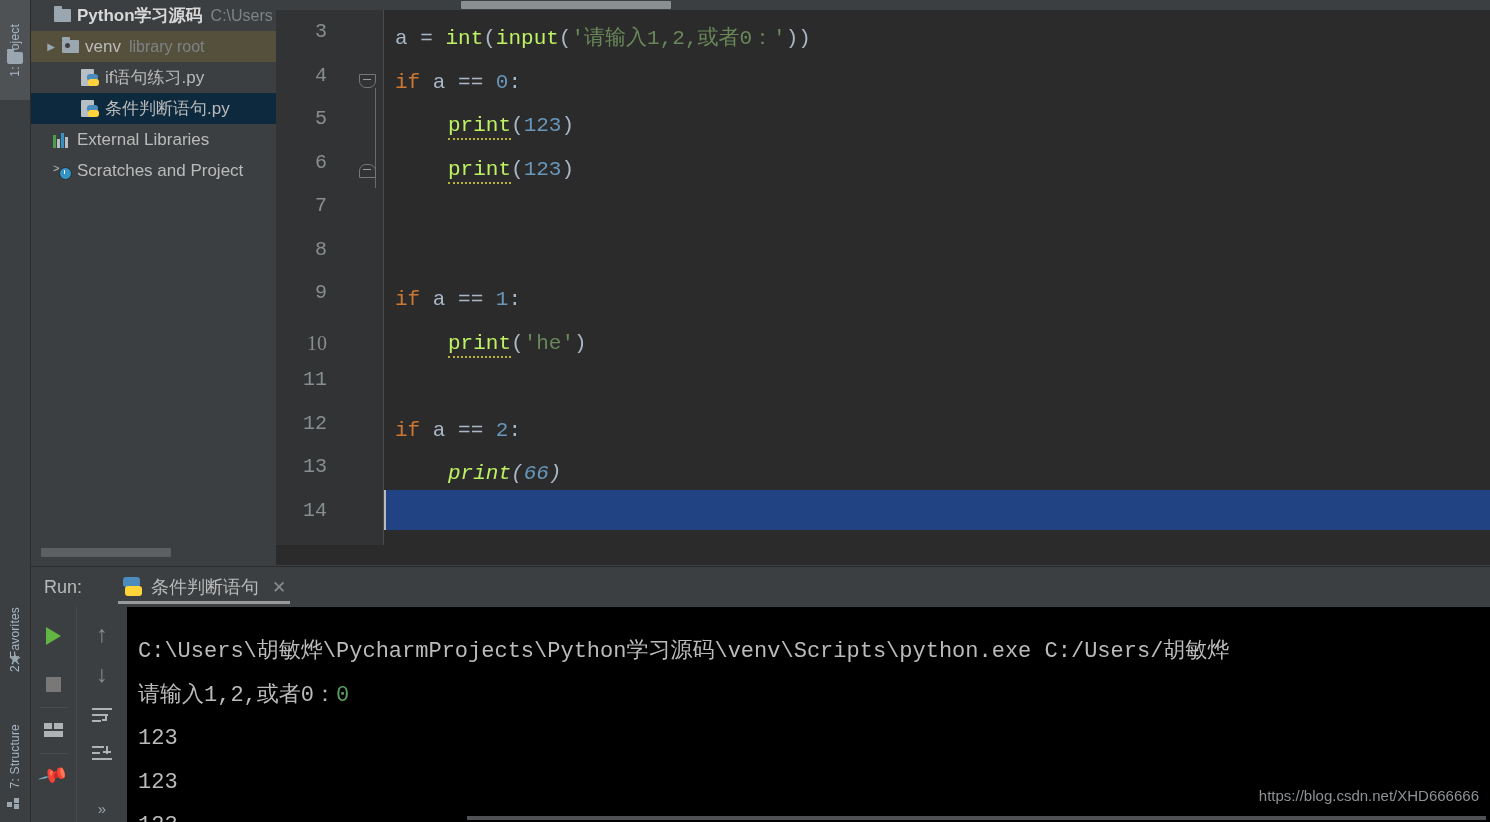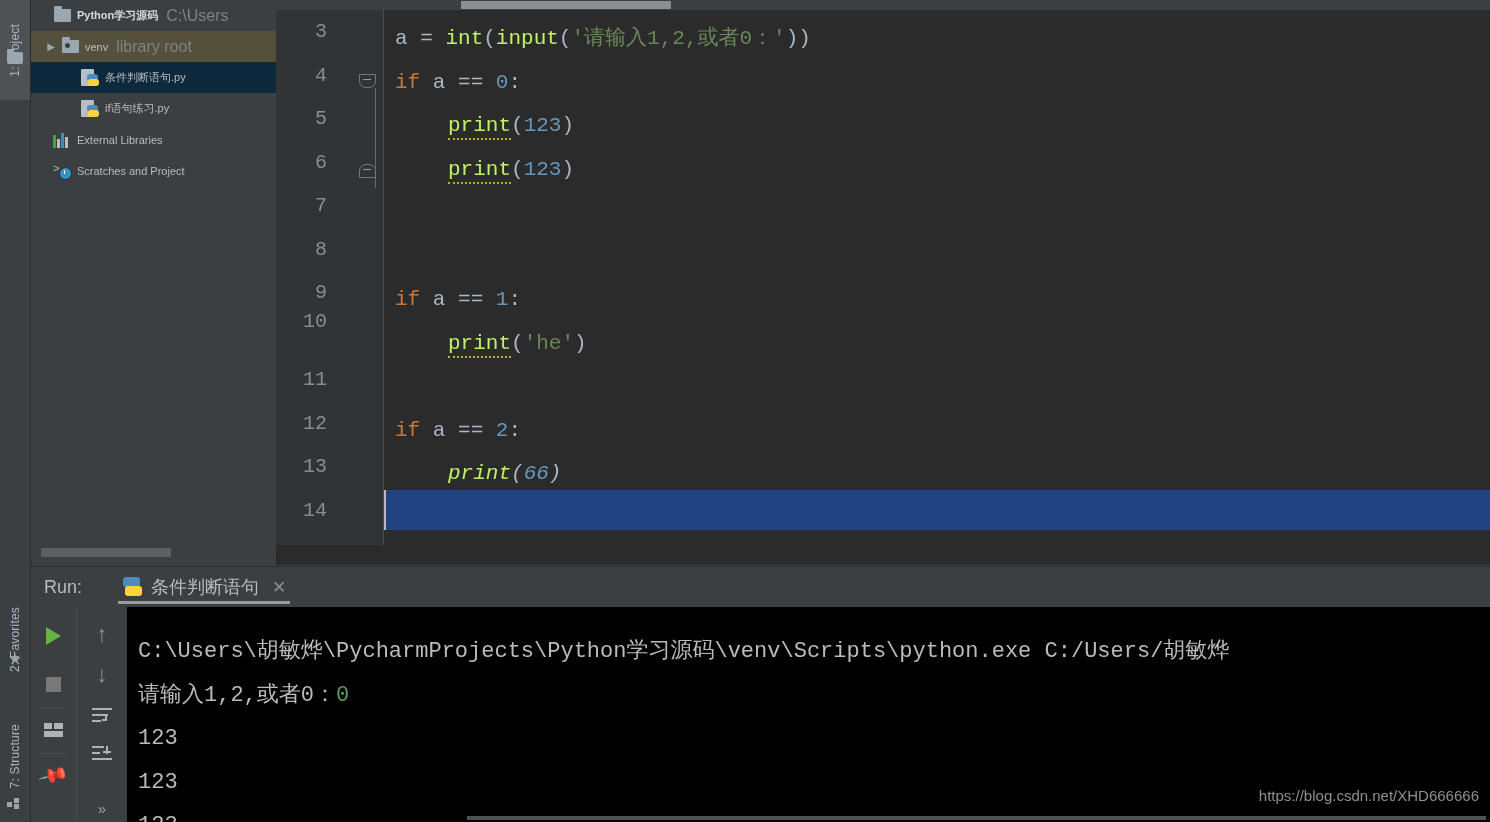--- a/index.html
+++ b/index.html
@@ -80,21 +80,21 @@
     padding-left: 4px;
   }
   .tree-row.hover { background: #54503c; }
   .tree-row.selected { background: #0d293e; }
   .tree-arrow {
     width: 16px; flex: 0 0 16px;
     color: #9aa7b0; font-size: 10px;
     display: flex; align-items: center; justify-content: center;
   }
   .tree-ico { flex: 0 0 22px; display: flex; align-items: center; justify-content: center; margin-right: 4px; }
-  .tree-label { font-size: 11px; }
+  .tree-label { font-size: 17px; }
   .tree-label.bold { font-weight: bold; color: #d8d8d8; }
   .tree-sub { color: #7e8385; font-size: 16px; margin-left: 8px; }
 
   .ic-folder {
     width: 17px; height: 13px; background: #9aa7b0;
     border-radius: 1px; position: relative;
   }
   .ic-folder::before {
     content:""; position:absolute; left:0; top:-3px;
     width: 8px; height: 3px; background: #9aa7b0; border-radius: 1px 1px 0 0;
@@ -360,47 +360,47 @@
           <span class="tree-label bold">Python学习源码</span>
           <span class="tree-sub">C:\Users</span>
         </div>
         <div class="tree-row hover" style="padding-left: 12px;">
           <span class="tree-arrow">▶</span>
           <span class="tree-ico">
             <span class="ic-folder venv"></span>
           </span>
           <span class="tree-label">venv</span>
           <span class="tree-sub">library root</span>
+        </div>
+        <div class="tree-row" style="padding-left: 32px;">
+          <span class="tree-arrow"></span>
+          <span class="tree-ico">
+            <span class="ic-py">
+              <span class="page"></span>
+              <span class="pyb">
+                <span class="b1"></span>
+                <span class="b2"></span>
+              </span>
+            </span>
+          </span>
+          <span class="tree-label">if语句练习.py</span>
         </div>
         <div class="tree-row selected" style="padding-left: 32px;">
           <span class="tree-arrow"></span>
           <span class="tree-ico">
             <span class="ic-py">
               <span class="page"></span>
               <span class="pyb">
                 <span class="b1"></span>
                 <span class="b2"></span>
               </span>
             </span>
           </span>
           <span class="tree-label">条件判断语句.py</span>
         </div>
-        <div class="tree-row" style="padding-left: 32px;">
-          <span class="tree-arrow"></span>
-          <span class="tree-ico">
-            <span class="ic-py">
-              <span class="page"></span>
-              <span class="pyb">
-                <span class="b1"></span>
-                <span class="b2"></span>
-              </span>
-            </span>
-          </span>
-          <span class="tree-label">if语句练习.py</span>
-        </div>
         <div class="tree-row" style="padding-left: 4px;">
           <span class="tree-arrow"></span>
           <span class="tree-ico">
             <span class="ic-lib">
               <i style="left:0;  height:13px; background:#4a9e4a;"></i>
               <i style="left:4px;height:9px;  background:#b8bfc4;"></i>
               <i style="left:8px;height:15px; background:#3592c4;"></i>
               <i style="left:12px;height:11px;background:#b8bfc4;"></i>
             </span>
           </span>
@@ -423,21 +423,21 @@
     </div>
     <div class="gutter">
       <div id="gutter-nums">
           <div class="ln" style="top: 10px;">3</div>
           <div class="ln" style="top: 53.5px;">4</div>
           <div class="ln" style="top: 97px;">5</div>
           <div class="ln" style="top: 140.5px;">6</div>
           <div class="ln" style="top: 184px;">7</div>
           <div class="ln" style="top: 227.5px;">8</div>
           <div class="ln" style="top: 271px;">9</div>
-          <div class="ln" style="top: 300px;">10</div>
+          <div class="ln" style="top: 322px; font-family: Liberation Serif, serif;">10</div>
           <div class="ln" style="top: 358px;">11</div>
           <div class="ln" style="top: 401.5px;">12</div>
           <div class="ln" style="top: 445px;">13</div>
           <div class="ln" style="top: 488.5px;">14</div>
         </div>
       <div class="fold" style="top:62px;">
         <div class="box down">
             <div class="minus"></div>
           </div>
       </div>

